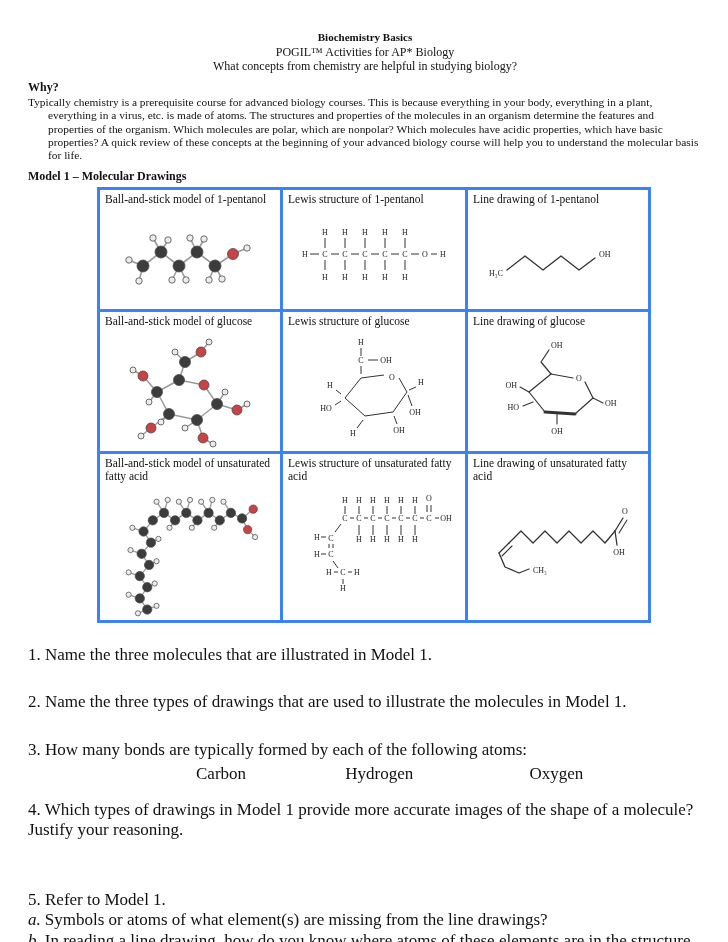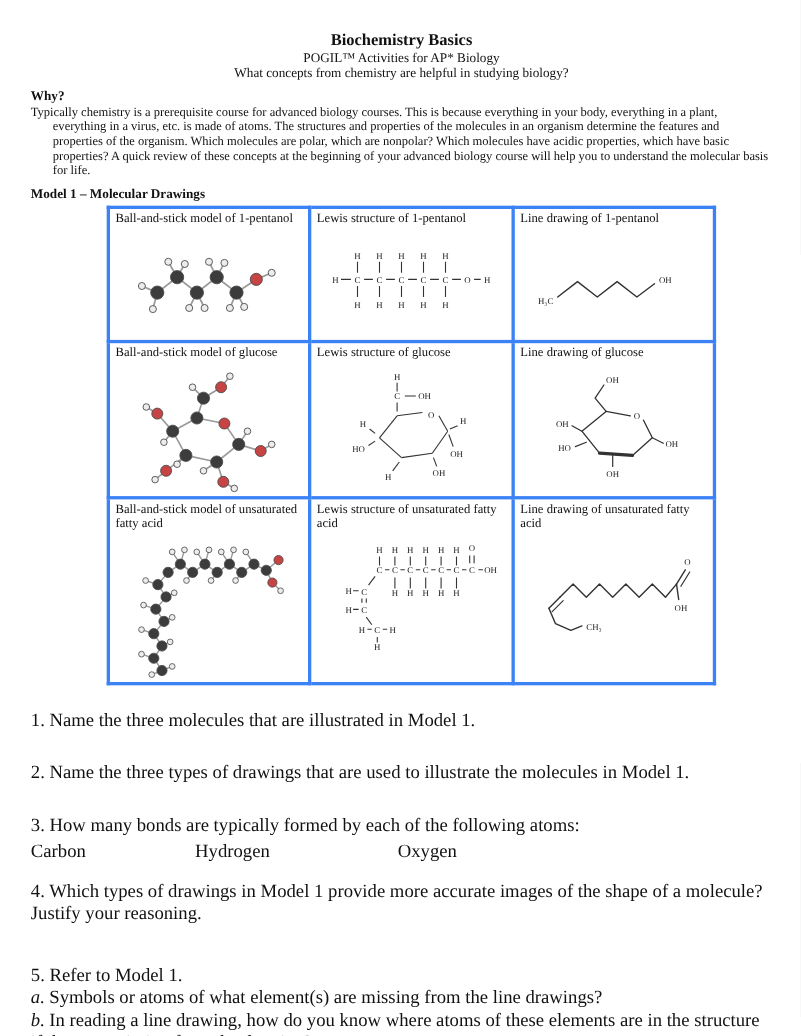--- a/index.html
+++ b/index.html
@@ -1,35 +1,35 @@
 <!DOCTYPE html>
 <html><head>
 <meta charset="utf-8">
 <style>
   *{box-sizing:border-box;margin:0;padding:0}
   html,body{background:#e9e9e9}
   body{font-family:"Liberation Serif",serif;color:#111}
   .page{width:728px;height:942px;background:#fff;margin:0 auto;padding:30px 26px 0 28px;position:relative;overflow:hidden}
   .doc-header{text-align:center}
-  .doc-title{font-weight:bold;font-size:15px;line-height:15px}
+  .doc-title{font-weight:bold;font-size:11px;line-height:15px}
   .doc-sub{font-size:12px;line-height:14px}
   .why-heading{font-weight:bold;font-size:12px;margin-top:7px}
   .why-body{font-size:11.4px;line-height:1.17;padding-left:20px;text-indent:-20px;margin-top:1px}
   .model-title{font-weight:bold;font-size:12px;margin-top:6px}
   .model-table{border-collapse:collapse;margin:3px 0 0 69px}
   .model-table td{border:3px solid #3b82f6;vertical-align:top;padding:3px 5px}
   td.c1{width:176px}td.c2{width:185px}td.c3{width:176px}
   tr.r1 td{height:122px}tr.r2 td{height:142px}tr.r3 td{height:160px}
   .cell-label{font-size:11.5px;line-height:1.15}
   .fig{display:block;margin:2px auto 0}
   svg text{font-family:"Liberation Serif",serif;fill:#1a1a1a}
   .q{font-size:17px;line-height:1.2}
-  .q1{margin-top:22px}.q2{margin-top:26px}.q3{margin-top:28px}.q4{margin-top:16px}.q5{margin-top:36px}.qb{}
+  .q1{margin-top:22px}.q2{margin-top:26px}.q3{margin-top:28px}.q4{margin-top:16px}.q5{margin-top:49px}.qb{}
   .q3-atoms{margin-top:3px}
-  .q3-atoms .a1{}
+  .q3-atoms .a1{margin-left:168px}
   .q3-atoms .a2{margin-left:95px}
   .q3-atoms .a3{margin-left:112px}
   .qprefix{font-style:italic;margin-right:4px}
 </style>
 </head>
 <body>
 
 <div class="page">
 
   <header class="doc-header">

